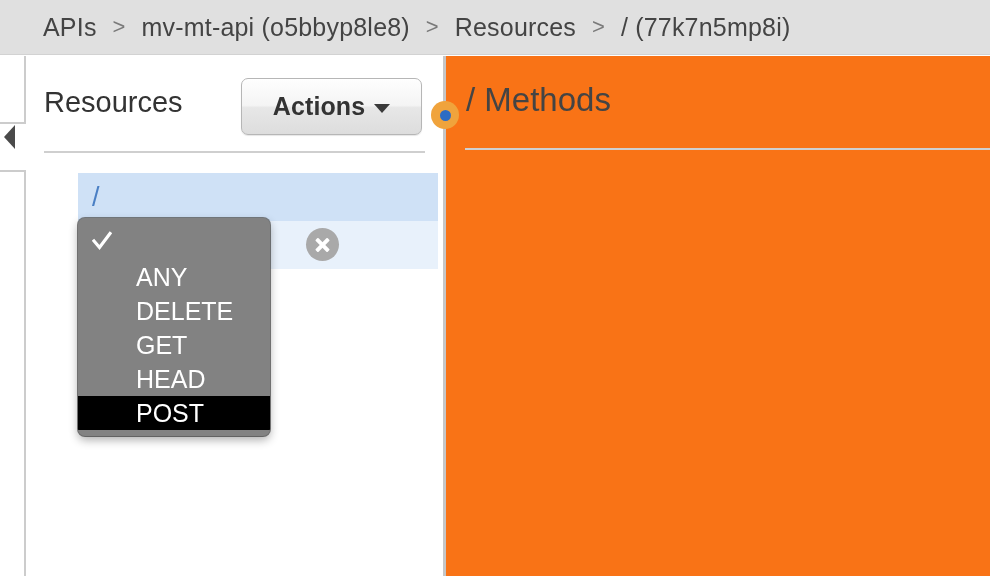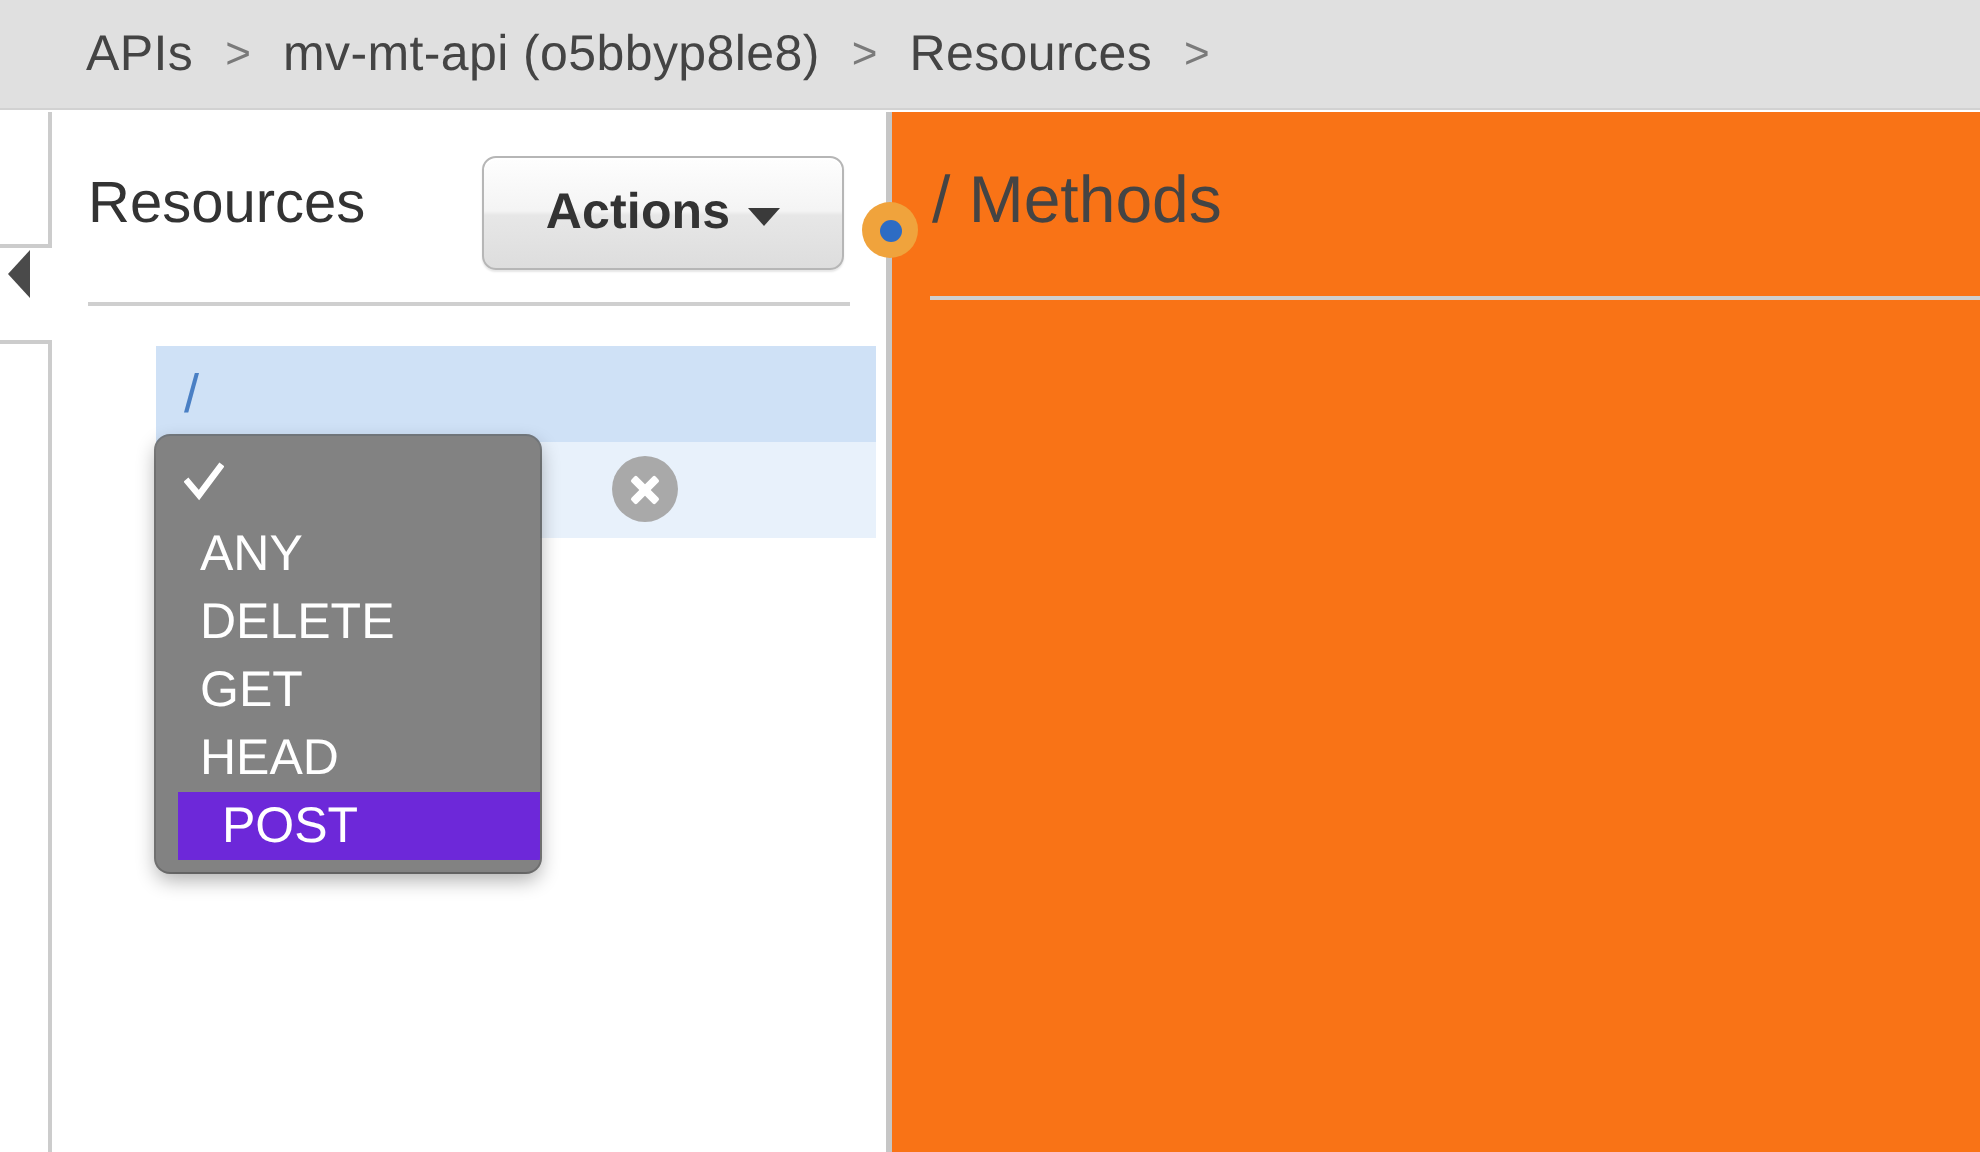--- a/index.html
+++ b/index.html
@@ -240,31 +240,30 @@
     background: #828282;
     border-radius: 7px;
     box-shadow: 0 4px 10px rgba(0,0,0,0.32), 0 0 0 1px rgba(90,90,90,0.75);
     padding: 6px 0 6px 0;
     z-index: 50;
     overflow: hidden;
   }
   .dd-item {
     height: 34px;
     line-height: 34px;
-    padding-left: 22px;
+    padding-left: 58px;
     font-size: 25px;
     color: #ffffff;
     font-weight: 500;
     white-space: nowrap;
     cursor: default;
     position: relative;
   }
   .dd-item.selected {
-    background: #6d28d9;
-    margin-left: 11px;
+    background: #000000;
   }
   .dd-item.check-row {
     height: 36px;
     line-height: 36px;
     padding-left: 0;
   }
   #dd-check {
     position: absolute;
     left: 14px;
     top: 6px;
@@ -275,20 +274,21 @@
 </head>
 <body>
 
 <div id="breadcrumb-bar">
   <span class="crumb crumb-link">APIs</span>
   <span class="crumb-sep">&gt;</span>
   <span class="crumb crumb-link">mv-mt-api (o5bbyp8le8)</span>
   <span class="crumb-sep">&gt;</span>
   <span class="crumb crumb-link">Resources</span>
   <span class="crumb-sep">&gt;</span>
+  <span class="crumb">/ (77k7n5mp8i)</span>
 </div>
 
 <div id="panel-frame-top"></div>
 <div id="panel-frame-bottom"></div>
 <div id="collapse-arrow"></div>
 
 <div id="resources-panel">
 
   <div id="resources-head"></div>
   <div id="resources-title">Resources</div>

